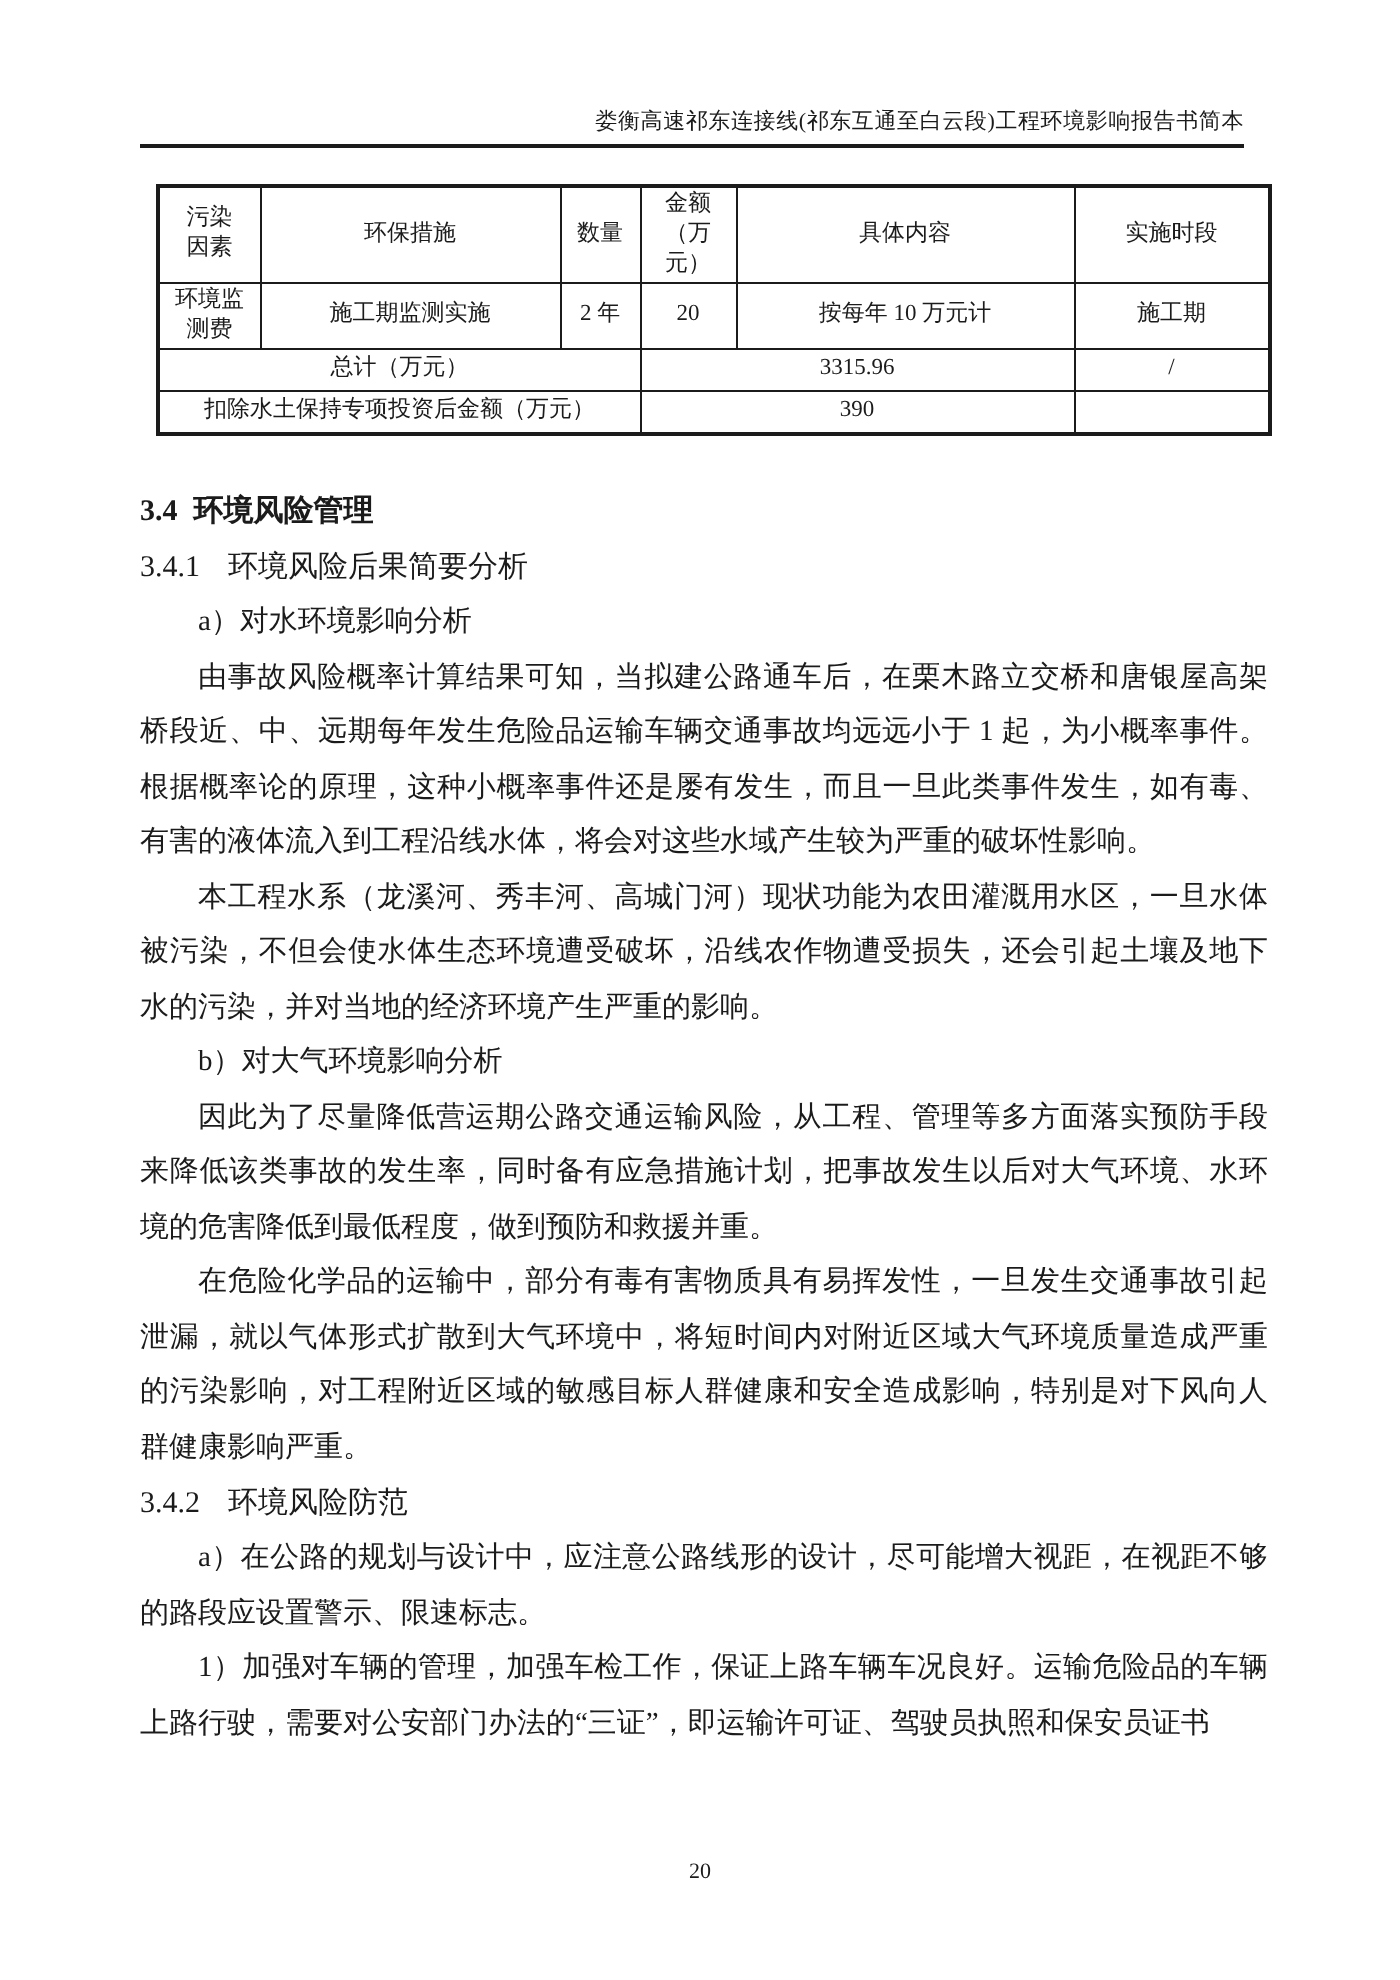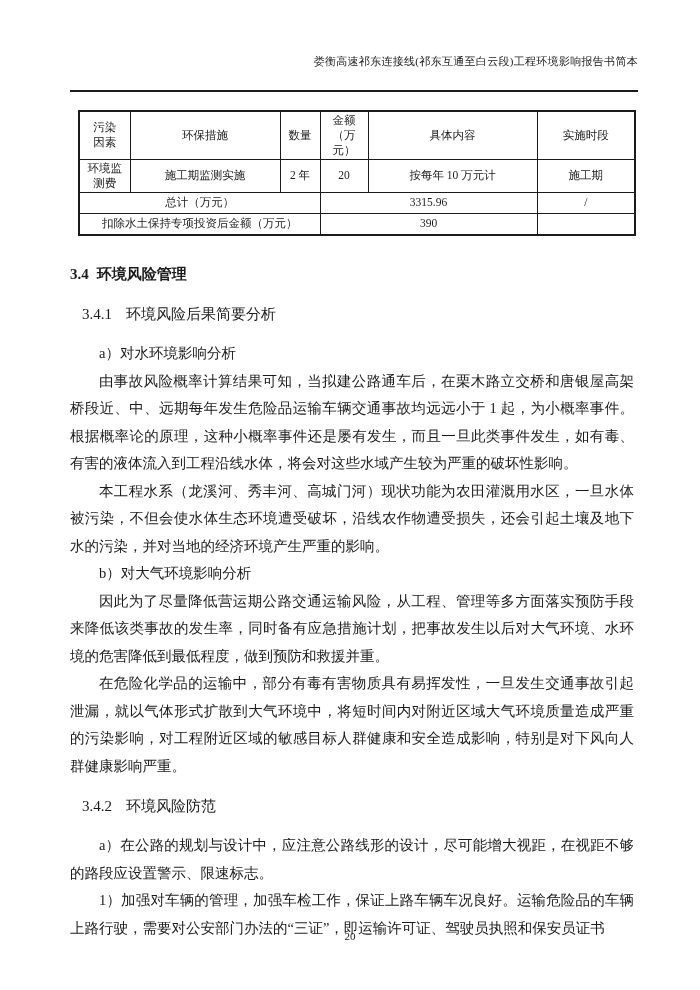--- a/index.html
+++ b/index.html
@@ -6,23 +6,23 @@
   body {
     width: 700px; height: 990px; position: relative;
     font-family: "Liberation Serif", "DejaVu Serif", serif;
     color: #1b1b1b;
     -webkit-font-smoothing: antialiased;
   }
   .sheet { position: absolute; inset: 0; background: #ffffff; }
 
   
   .running-head-wrap {
-    margin: 54px 62px 0 70px;
+    margin: 54px 78px 0 70px;
     border-bottom: 2px solid #1b1b1b;
-    padding-bottom: 22px;
+    padding-bottom: 4px;
   }
   .running-head {
     text-align: right;
     font-size: 11px;
     line-height: 14px;
     letter-spacing: 0.3px;
   }
 
   
   table.inv {
@@ -61,21 +61,21 @@
     font-weight: 700;
     font-size: 15px;
     line-height: 28px;
     margin: 24px 0 0 0;
   }
   .h-34 .h-num { margin-right: 8px; }
   .h-sub {
     font-size: 15px;
     font-weight: normal;
     line-height: 28px;
-    margin: 12px;
+    margin: 0;
   }
   .h-sub .h-num { margin-right: 14px; }
   .para { margin: 0; text-indent: 2em; }
 
   
   .page-footer {
     position: absolute;
     left: 0; right: 0; bottom: 48px;
     text-align: center;
     font-size: 11px;

